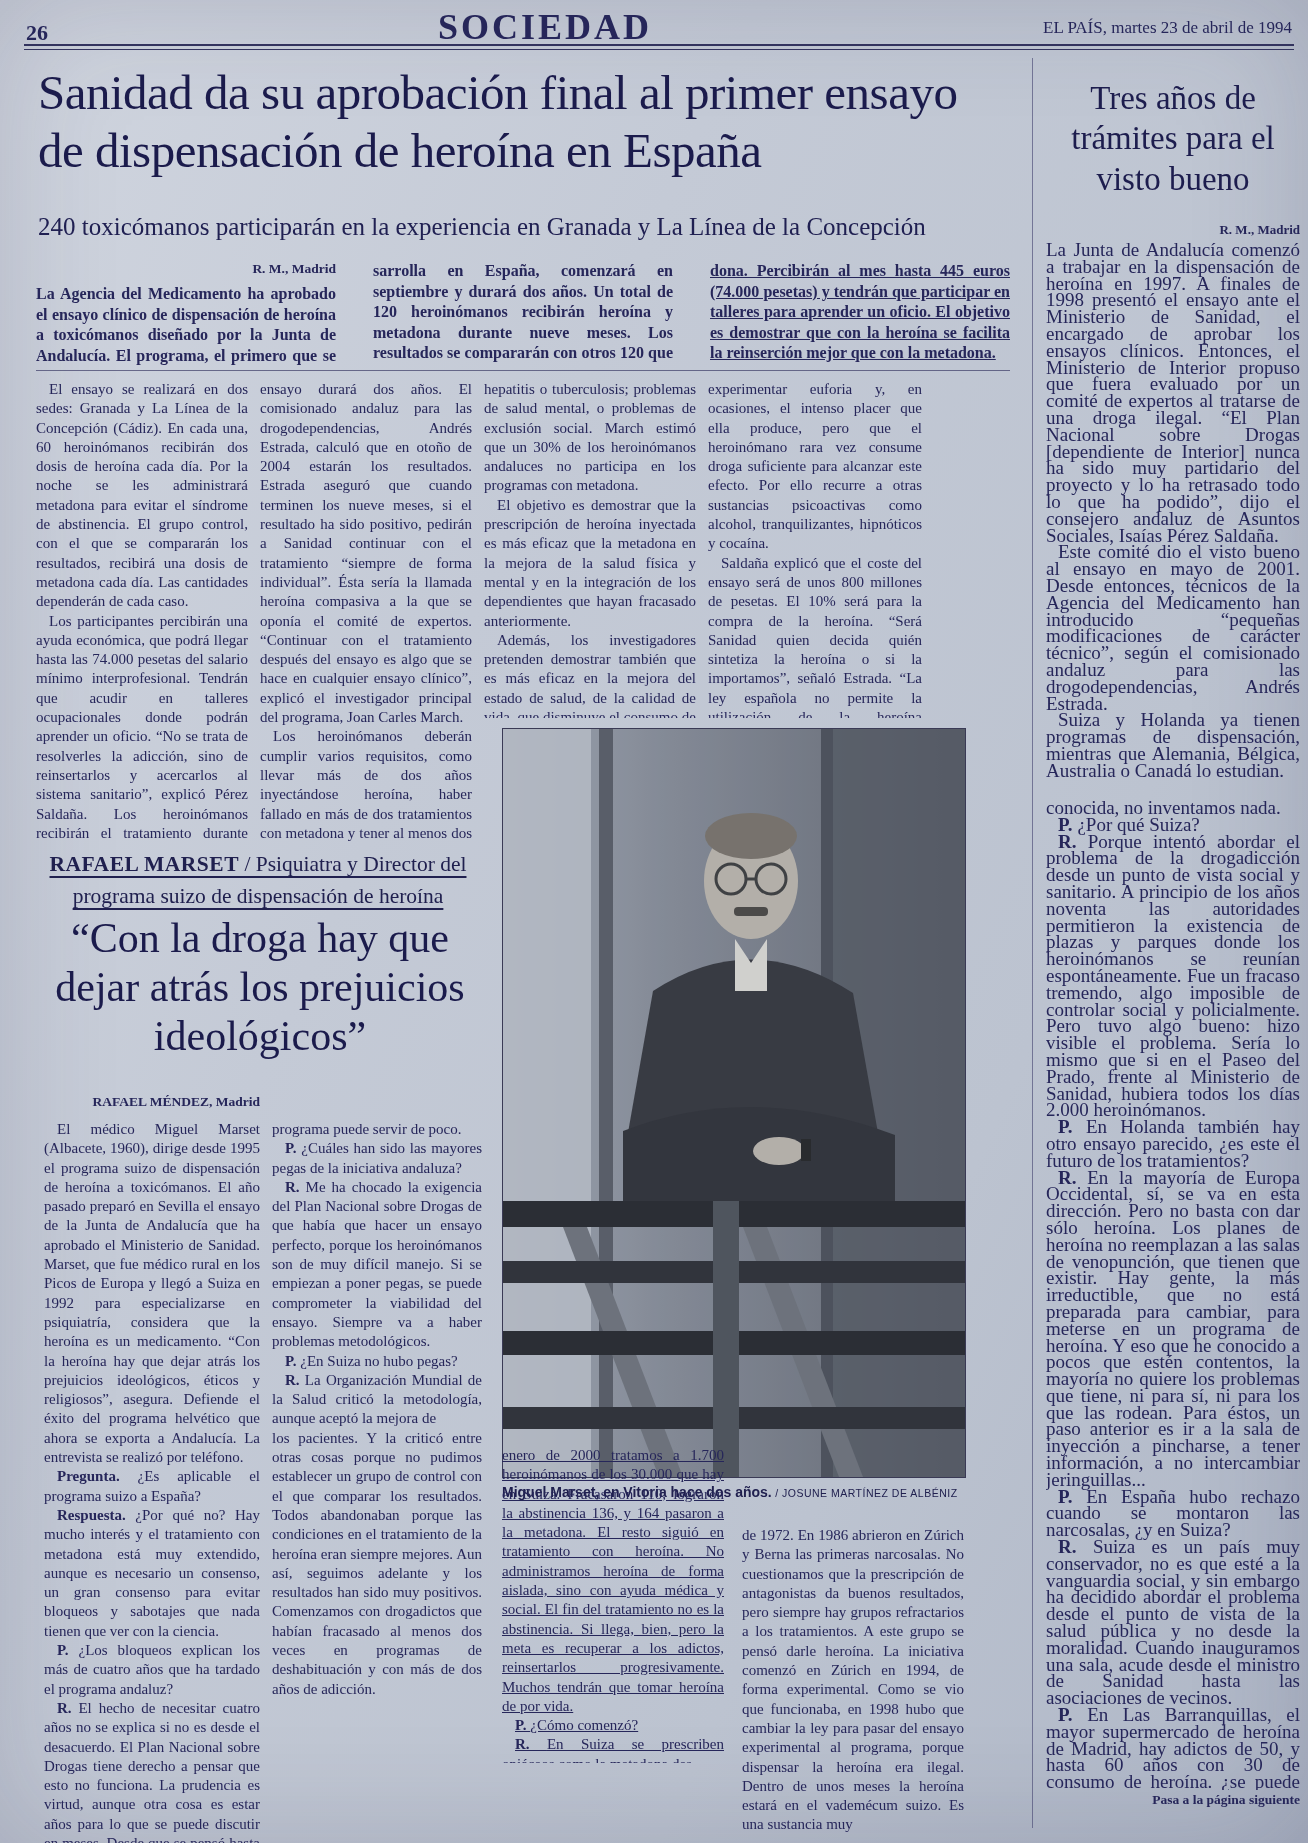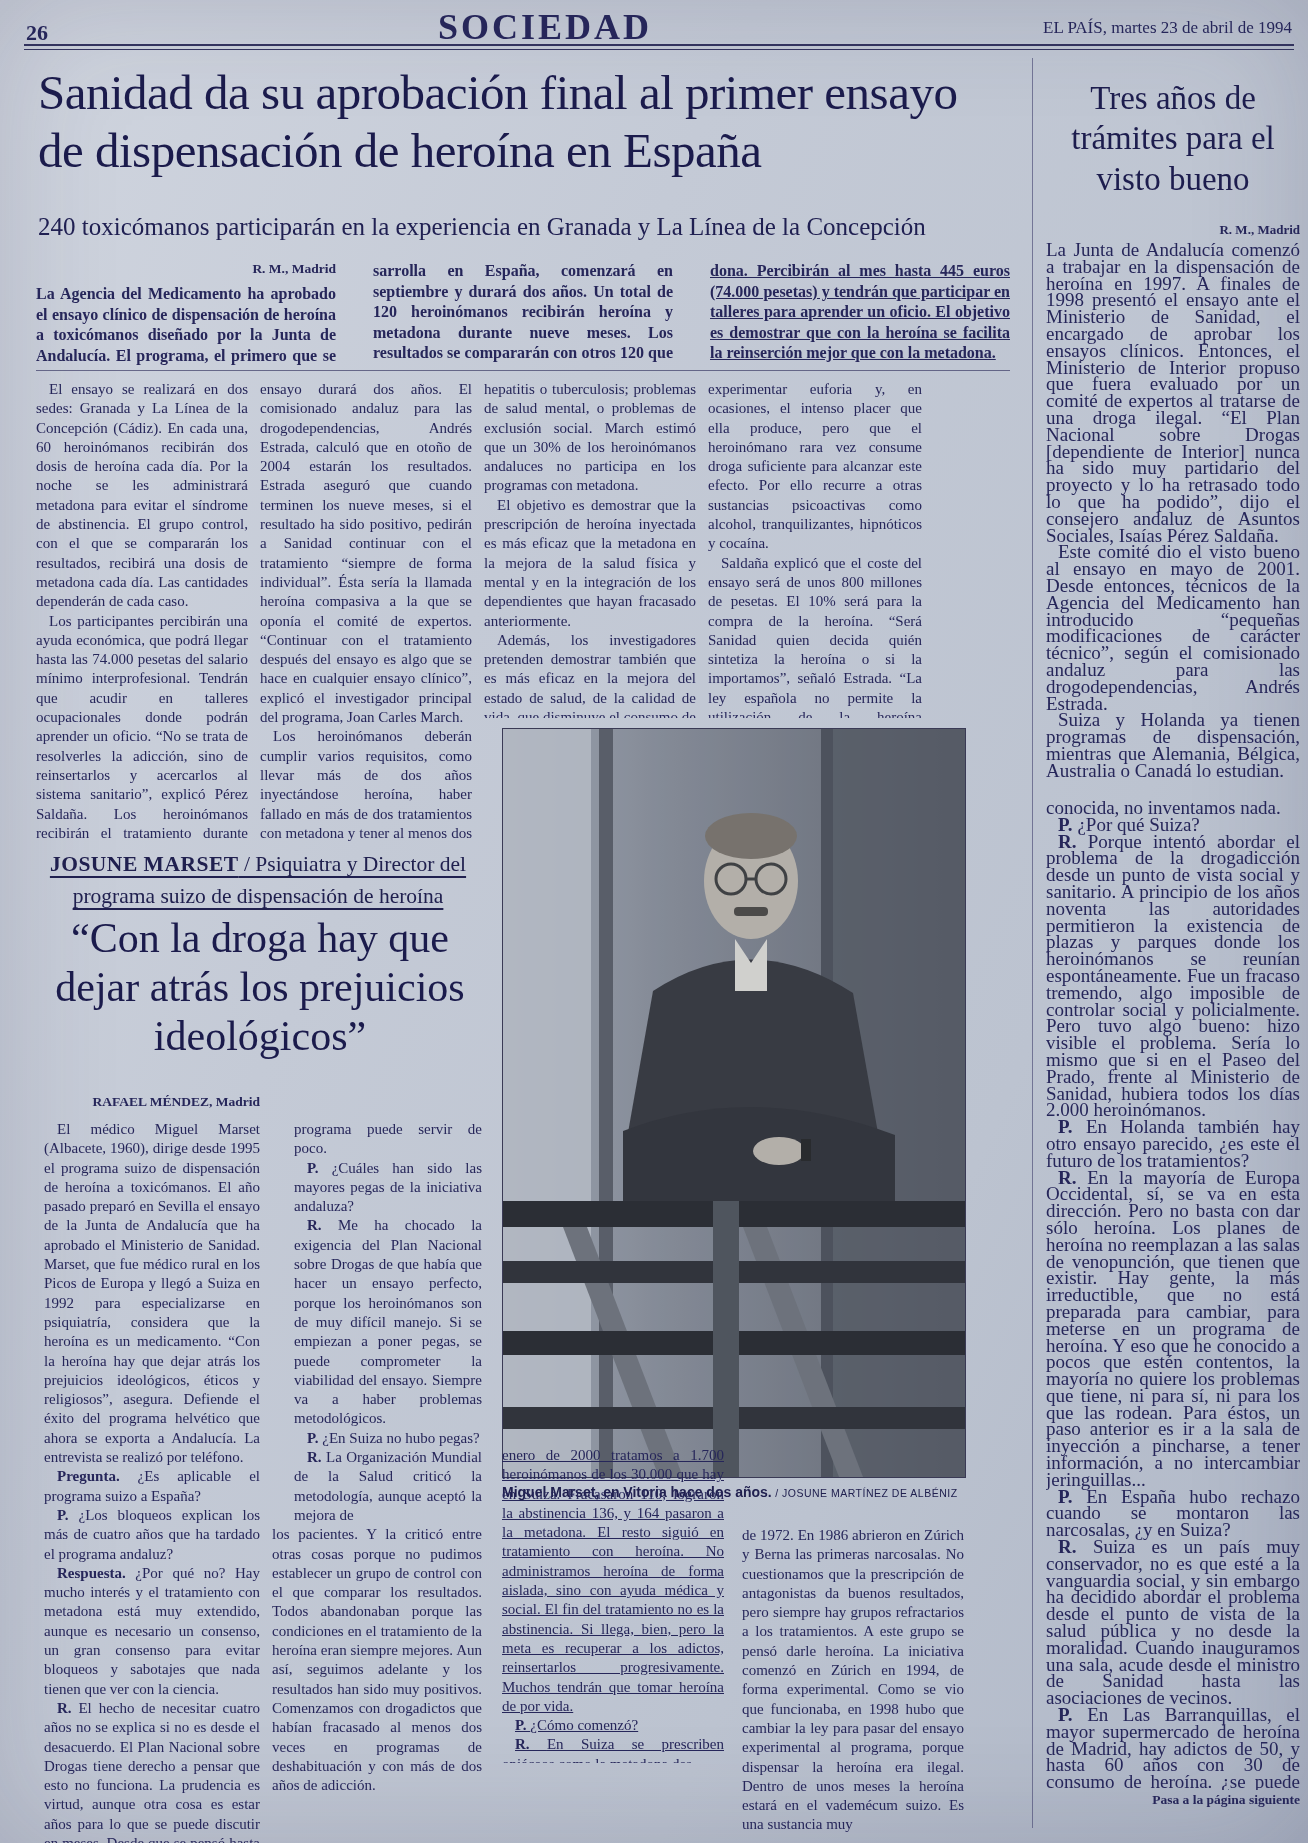--- a/index.html
+++ b/index.html
@@ -92,36 +92,36 @@
     </div>
 
   <div class="abs sb-title" style="left:1046px;top:78px;width:254px;">Tres años de trámites para el visto bueno</div>
   <div class="abs sb-byline" style="left:1046px;top:222px;width:254px;">R. M., Madrid</div>
   <div class="abs sb-col" style="left:1046px;top:242px;width:254px;height:552px;">
       <p>La Junta de Andalucía comenzó a trabajar en la dispensación de heroína en 1997. A finales de 1998 presentó el ensayo ante el Ministerio de Sanidad, el encargado de aprobar los ensayos clínicos. Entonces, el Ministerio de Interior propuso que fuera evaluado por un comité de expertos al tratarse de una droga ilegal. “El Plan Nacional sobre Drogas [dependiente de Interior] nunca ha sido muy partidario del proyecto y lo ha retrasado todo lo que ha podido”, dijo el consejero andaluz de Asuntos Sociales, Isaías Pérez Saldaña.</p>
       <p>Este comité dio el visto bueno al ensayo en mayo de 2001. Desde entonces, técnicos de la Agencia del Medicamento han introducido “pequeñas modificaciones de carácter técnico”, según el comisionado andaluz para las drogodependencias, Andrés Estrada.</p>
       <p>Suiza y Holanda ya tienen programas de dispensación, mientras que Alemania, Bélgica, Australia o Canadá lo estudian.</p>
     </div>
 
-  <div class="abs kicker" style="left:48px;top:848px;width:420px;"><span class="kname">JOSUNE MARSET</span><span> / Psiquiatra y Director del programa suizo de dispensación de heroína</span></div>
+  <div class="abs kicker" style="left:48px;top:848px;width:420px;"><span class="kname">RAFAEL MARSET</span><span> / Psiquiatra y Director del programa suizo de dispensación de heroína</span></div>
 
   <div class="abs headline2" style="left:52px;top:914px;width:416px;">“Con la droga hay que dejar atrás los prejuicios ideológicos”</div>
 
   <div class="abs byline" style="left:44px;top:1094px;width:216px;">RAFAEL MÉNDEZ, Madrid</div>
 
   <div class="abs col" style="left:44px;top:1120px;width:216px;height:723px;">
       <p>El médico Miguel Marset (Albacete, 1960), dirige desde 1995 el programa suizo de dispensación de heroína a toxicómanos. El año pasado preparó en Sevilla el ensayo de la Junta de Andalucía que ha aprobado el Ministerio de Sanidad. Marset, que fue médico rural en los Picos de Europa y llegó a Suiza en 1992 para especializarse en psiquiatría, considera que la heroína es un medicamento. “Con la heroína hay que dejar atrás los prejuicios ideológicos, éticos y religiosos”, asegura. Defiende el éxito del programa helvético que ahora se exporta a Andalucía. La entrevista se realizó por teléfono.</p>
       <p><b>Pregunta. </b>¿Es aplicable el programa suizo a España?</p>
+      <p><b>Respuesta. </b>¿Por qué no? Hay mucho interés y el tratamiento con metadona está muy extendido, aunque es necesario un consenso, un gran consenso para evitar bloqueos y sabotajes que nada tienen que ver con la ciencia.</p>
       <p><b>P. </b>¿Los bloqueos explican los más de cuatro años que ha tardado el programa andaluz?</p>
-      <p><b>Respuesta. </b>¿Por qué no? Hay mucho interés y el tratamiento con metadona está muy extendido, aunque es necesario un consenso, un gran consenso para evitar bloqueos y sabotajes que nada tienen que ver con la ciencia.</p>
       <p><b>R. </b>El hecho de necesitar cuatro años no se explica si no es desde el desacuerdo. El Plan Nacional sobre Drogas tiene derecho a pensar que esto no funciona. La prudencia es virtud, aunque otra cosa es estar años para lo que se puede discutir en meses. Desde que se pensó hasta ahora, muchos consumidores habrán derivado hacia la cocaína o el éxtasis. Como sigamos tardando, el</p>
     </div>
 
   <div class="abs" style="left:272px;top:1120px;width:210px;height:723px;overflow:hidden;">
-    <div class="col cont" style="position:static;margin-left:22px;">
+    <div class="col cont" style="position:static;">
         <p>programa puede servir de poco.</p>
         <p><b>P. </b>¿Cuáles han sido las mayores pegas de la iniciativa andaluza?</p>
         <p><b>R. </b>Me ha chocado la exigencia del Plan Nacional sobre Drogas de que había que hacer un ensayo perfecto, porque los heroinómanos son de muy difícil manejo. Si se empiezan a poner pegas, se puede comprometer la viabilidad del ensayo. Siempre va a haber problemas metodológicos.</p>
         <p><b>P. </b>¿En Suiza no hubo pegas?</p>
         <p><b>R. </b>La Organización Mundial de la Salud criticó la metodología, aunque aceptó la mejora de</p>
       </div>
     <div class="col cont" style="position:static;">
         <p>los pacientes. Y la criticó entre otras cosas porque no pudimos establecer un grupo de control con el que comparar los resultados. Todos abandonaban porque las condiciones en el tratamiento de la heroína eran siempre mejores. Aun así, seguimos adelante y los resultados han sido muy positivos. Comenzamos con drogadictos que habían fracasado al menos dos veces en programas de deshabituación y con más de dos años de adicción.</p>
       </div>
   </div>

